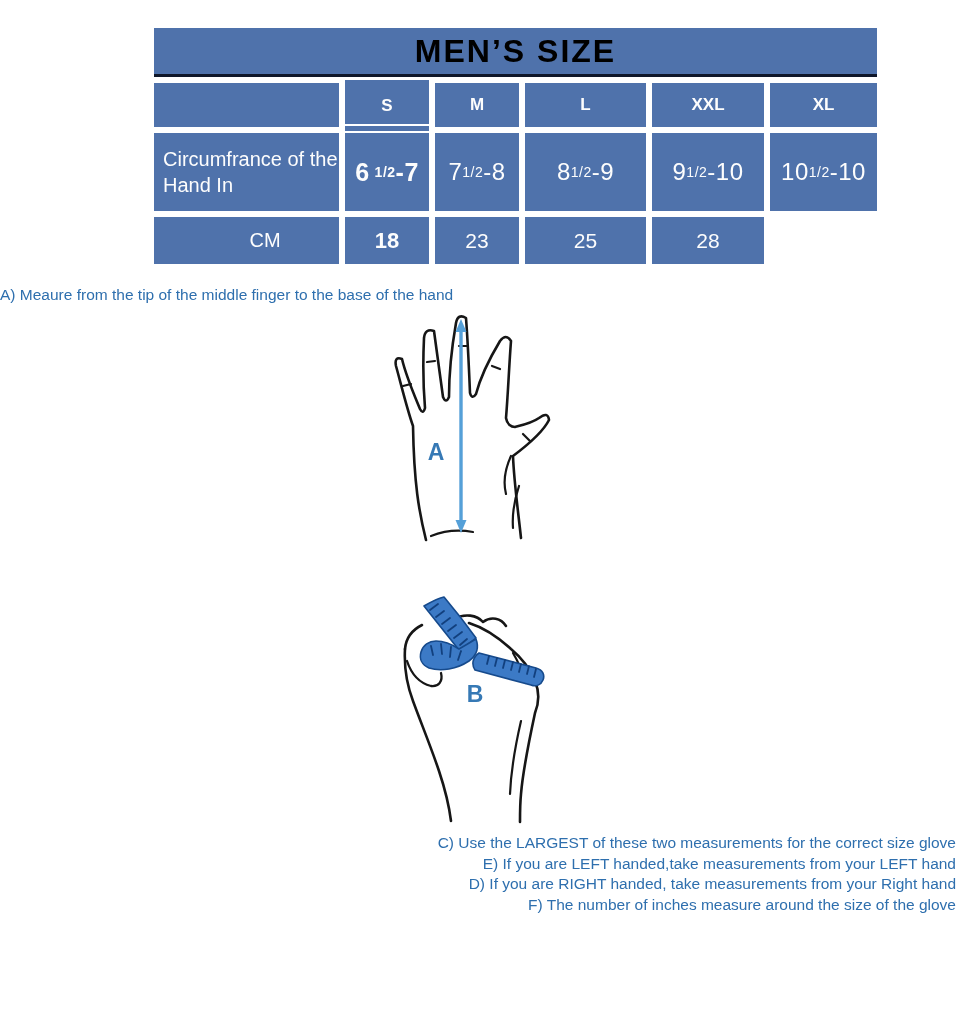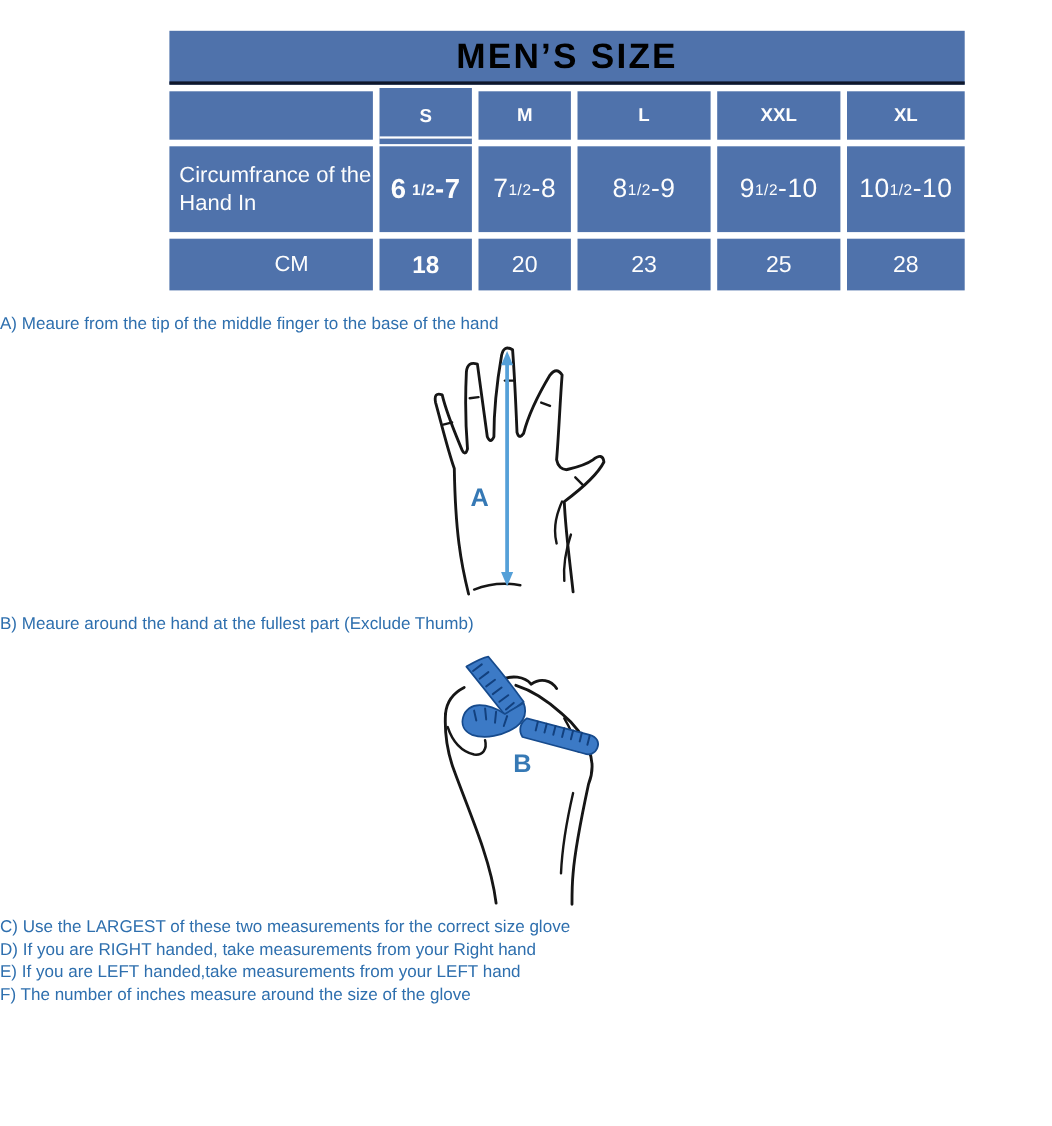--- a/index.html
+++ b/index.html
@@ -40,21 +40,21 @@
   .val.cell-s .frac { margin-left:5px; }
   .cm-val { font-size:21px; }
   .cm-val.cell-s { font-weight:bold; font-size:22px; }
 
   
   .instr {
     position:absolute; left:0; width:100%; 
     color:#2e6fae; font-size:15.5px;
   }
   .instr-block {
-    position:absolute; left:0; width:100%; text-align:left;
+    position:absolute; left:0; width:100%; text-align:right;
     color:#2e6fae; font-size:15.5px; line-height:20.7px;
   }
 
   
   .hand-a { position:absolute; left:373px; top:314px; }
   .hand-b { position:absolute; left:393px; top:589px; }
   .diagram-label {
     font-family:"Liberation Sans", sans-serif; font-weight:bold;
     font-size:23px; fill:#3679b5;
   }
@@ -96,21 +96,20 @@
         <span> -10</span>
       </div>
     <div class="cell val">
         <span>10</span>
         <span class="frac">1/2</span>
         <span>-10</span>
       </div>
 
     <div class="cell row-label">CM</div>
     <div class="cell cm-val cell-s">18</div>
-    <div class="cell cm-val">20</div>
     <div class="cell cm-val">23</div>
     <div class="cell cm-val">25</div>
     <div class="cell cm-val">28</div>
   </div>
 
   <div class="instr" style="top:286px;">A) Meaure from the tip of the middle finger to the base of the hand</div>
 
   <svg class="hand-a" width="202" height="232" viewBox="0 0 202 232">
     <g fill="none" stroke="#161616" stroke-width="2.6" stroke-linecap="round" stroke-linejoin="round">
       <path d="M 53,226 C 46,198 41,170 40,112
@@ -136,21 +135,20 @@
       <path d="M 58,222 Q 78,214 100,218" stroke-width="2.2"></path>
     </g>
     <g>
       <line x1="88" y1="15" x2="88" y2="210" stroke="#55a0d8" stroke-width="3.4"></line>
       <polygon points="88,5 82.5,18 93.5,18" fill="#55a0d8"></polygon>
       <polygon points="88,219 82.5,206 93.5,206" fill="#55a0d8"></polygon>
     </g>
     <text x="63" y="146" text-anchor="middle" class="diagram-label">A</text>
   </svg>
 
-  <div class="instr" style="top:559px;">B) Meaure around the hand at the fullest part (Exclude Thumb)</div>
 
   <svg class="hand-b" width="190" height="240" viewBox="0 0 190 240">
     <g fill="none" stroke="#161616" stroke-width="2.6" stroke-linecap="round" stroke-linejoin="round">
       <path d="M 12,60 C 11,78 14,96 20,112 C 28,134 38,158 46,182 C 52,200 56,216 58,232"></path>
       <path d="M 12,60 C 13,49 19,41 29,36"></path>
       <path d="M 60,30 C 72,24 84,26 90,33 C 98,27 108,29 113,37"></path>
       <path d="M 76,34 C 92,39 106,49 118,60 C 130,70 138,82 142,92 C 147,104 146,114 142,124 C 136,152 130,180 128,205 C 127,215 127,225 127,233"></path>
       <path d="M 14,72 C 18,84 26,94 38,97 C 46,98 50,92 48,84" stroke-width="2.3"></path>
       <path d="M 120,64 C 126,74 130,84 133,94" stroke-width="2.2"></path>
       <path d="M 128,132 C 122,158 118,182 117,205" stroke-width="2.2"></path>
@@ -177,18 +175,18 @@
           <path d="M 128,75 L 126,83"></path>
           <path d="M 136,77 L 134,85"></path>
           <path d="M 143,80 L 141,88"></path>
       </g>
     </g>
     <text x="82" y="113" text-anchor="middle" class="diagram-label">B</text>
   </svg>
 
   <div class="instr-block" style="top:833px;">
     <div>C) Use the LARGEST of these two measurements for the correct size glove</div>
+    <div>E) If you are LEFT handed,take measurements from your LEFT hand</div>
     <div>D) If you are RIGHT handed, take measurements from your Right hand</div>
-    <div>E) If you are LEFT handed,take measurements from your LEFT hand</div>
     <div>F) The number of inches measure around the size of the glove</div>
   </div>
 
 </div>
 
 </body></html>

